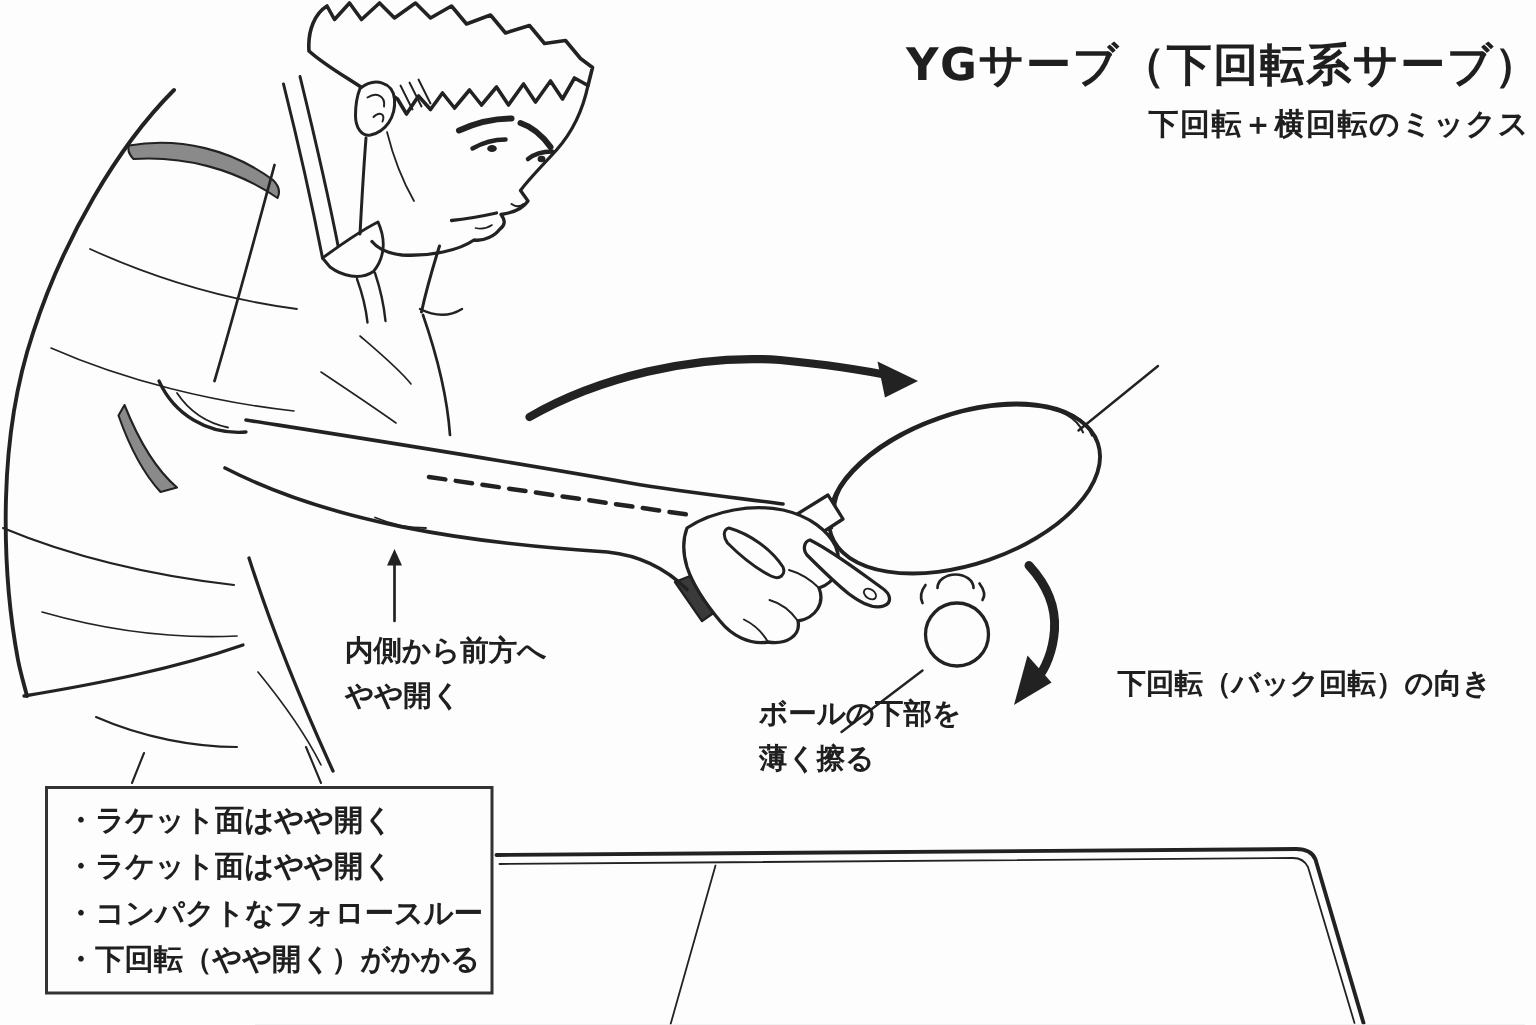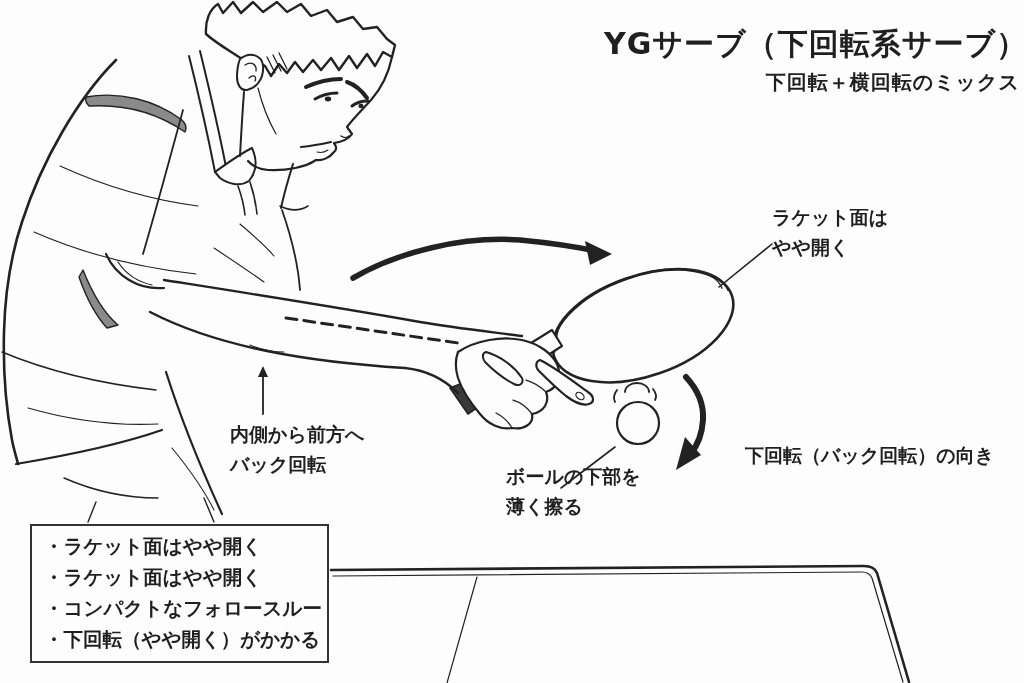--- a/index.html
+++ b/index.html
@@ -147,28 +147,24 @@
       <path d="M615,447 L561,488" stroke-width="1.6"></path>
     </g>
   </svg>
 
   <div class="txt title-block">
     <div class="title-main">YGサーブ（下回転系サーブ）</div>
     <div class="title-sub">下回転＋横回転のミックス</div>
   </div>
 
 
-  <div class="txt label lab-racket">
-    <div>ラケット面は</div>
-    <div>やや開く</div>
-  </div>
 
   <div class="txt label lab-forearm">
     <div>内側から前方へ</div>
-    <div>バック回転</div>
+    <div>やや開く</div>
   </div>
 
   <div class="txt label lab-ball">
     <div>ボールの下部を</div>
     <div>薄く擦る</div>
   </div>
 
   <div class="txt label lab-spin">下回転（バック回転）の向き</div>
 
   <div class="points-box">

